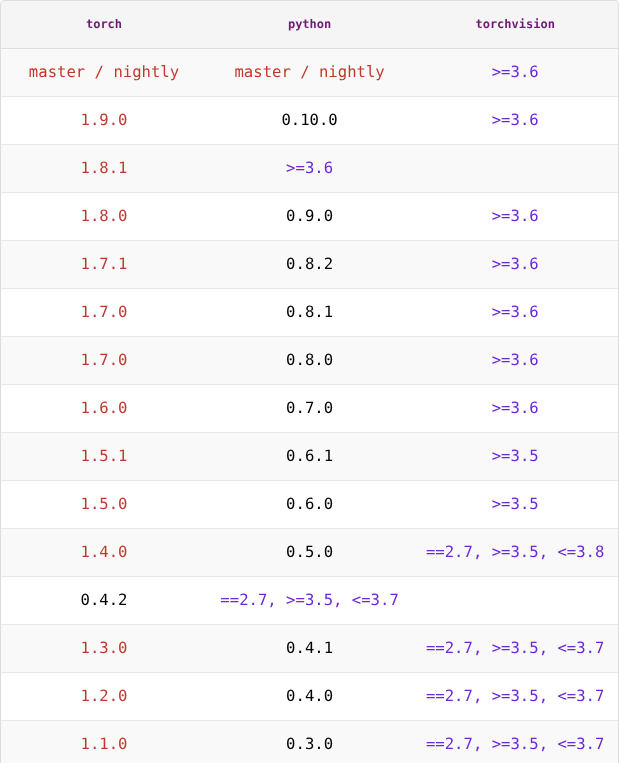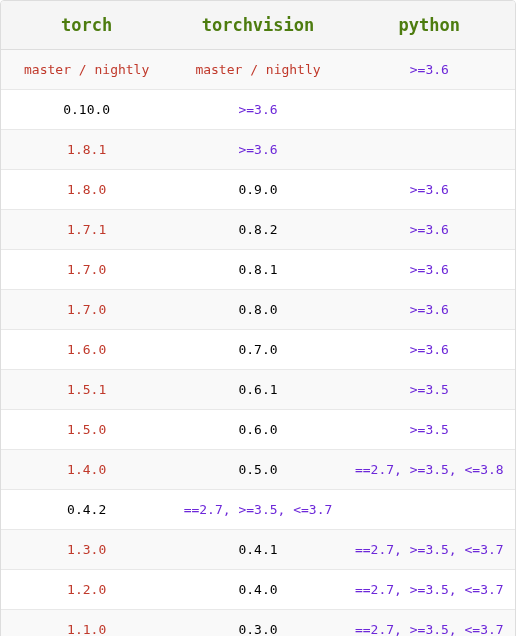--- a/index.html
+++ b/index.html
@@ -22,22 +22,22 @@
     .table-header {
       display: grid;
       grid-template-columns: 1fr 1fr 1fr;
       background: #f5f5f5;
       border-bottom: 1px solid #ddd;
       padding: 10px 0;
     }
     .header-cell {
       text-align: center;
       font-weight: bold;
-      color: #4d7c0f;
-      font-size: 17px;
+      color: #701a75;
+      font-size: 10px;
       padding: 4px 8px;
     }
     .table-row {
       display: grid;
       grid-template-columns: 1fr 1fr 1fr;
       border-bottom: 1px solid #e8e8e8;
       padding: 8px 0;
     }
     .table-row:last-child {
       border-bottom: none;
@@ -62,30 +62,31 @@
     .cell.dark {
       color: #6d28d9;
     }
   </style>
 </head>
 <body>
 
 <div class="table-container">
   <div class="table-header">
     <div class="header-cell">torch</div>
+    <div class="header-cell">python</div>
     <div class="header-cell">torchvision</div>
-    <div class="header-cell">python</div>
   </div>
   <div id="table-body">
       <div class="table-row">
         <div class="cell red">master / nightly</div>
         <div class="cell red">master / nightly</div>
         <div class="cell dark">&gt;=3.6</div>
       </div>
       <div class="table-row">
+        <div class="cell red">1.9.0</div>
         <div class="cell blue">0.10.0</div>
         <div class="cell dark">&gt;=3.6</div>
       </div>
       <div class="table-row">
         <div class="cell red">1.8.1</div>
         <div class="cell dark">&gt;=3.6</div>
       </div>
       <div class="table-row">
         <div class="cell red">1.8.0</div>
         <div class="cell blue">0.9.0</div>

